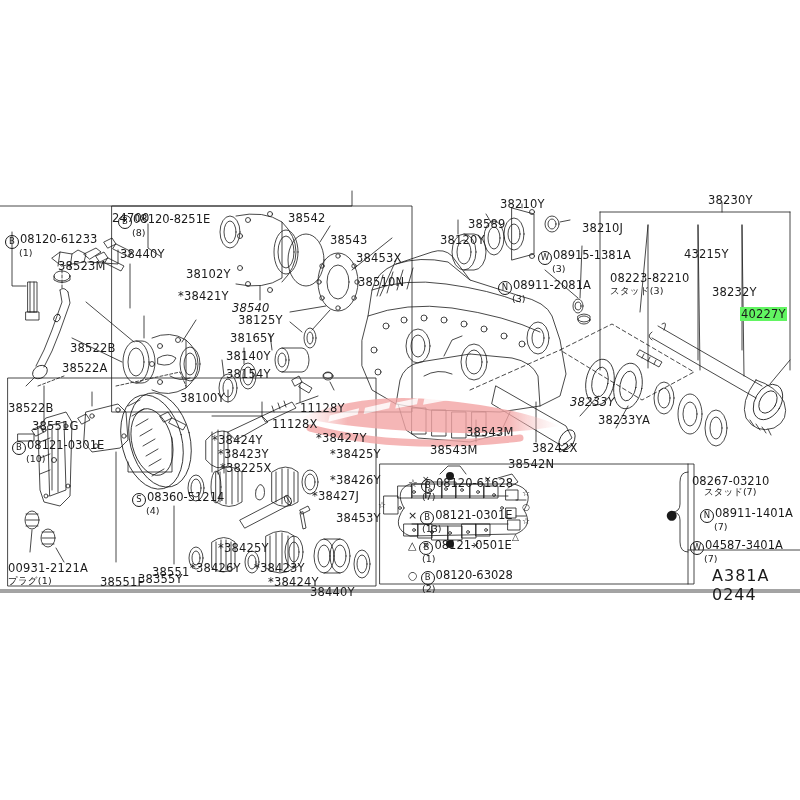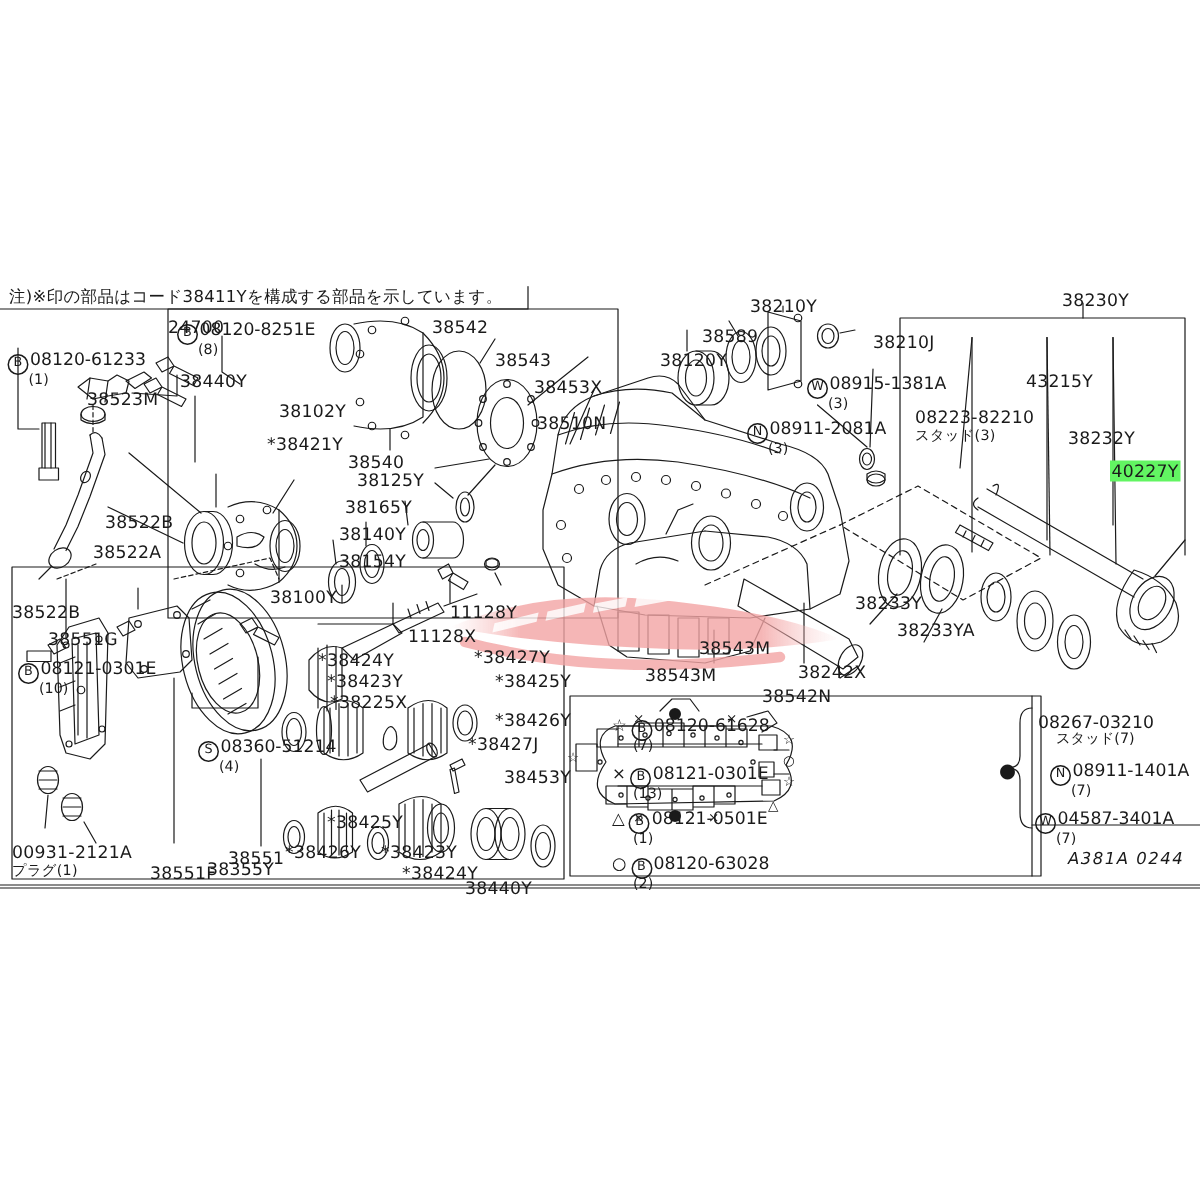--- a/index.html
+++ b/index.html
@@ -9,21 +9,21 @@
   svg.layer{position:absolute;left:0;top:0;width:800px;height:420px;overflow:visible;}
   .lbl{position:absolute;font-family:"DejaVu Sans","Liberation Sans",sans-serif;
        font-size:11.5px;color:#1a1a1a;white-space:nowrap;letter-spacing:.2px;line-height:1.05;}
   .lbl.sm{font-size:9.5px;}
   .lbl.jp{font-size:11px;font-family:"DejaVu Sans",sans-serif;}
   .hl{background:#62f562;padding:0 1px;}
   .code-row{position:absolute;white-space:nowrap;font-size:11.5px;color:#1a1a1a;}
   .qty{font-size:9.5px;display:block;margin-left:14px;margin-top:-2px;}
   .circ{display:inline-block;width:12px;height:12px;border:1px solid #1a1a1a;border-radius:50%;
         text-align:center;line-height:11px;font-size:8.5px;vertical-align:-1px;margin-right:1px;}
-  .drawno{position:absolute;font-size:11px;color:#1a1a1a;letter-spacing:1px;font-style:italic;}
+  .drawno{position:absolute;font-size:16px;color:#1a1a1a;letter-spacing:1px;}
   .sym{font-size:11px;margin-right:3px;}
 </style>
 </head>
 <body>
 
 <div id="sheet">
   <div id="canvas">
 
     <svg class="layer" viewBox="0 0 800 420">
       <defs>
@@ -378,21 +378,20 @@
         <g fill="#ffffff" opacity="0.85" transform="rotate(-6 420 224)">
           <path d="M330 216 l30 -4 l-2 6 l-30 4 z"></path>
           <path d="M366 212 l26 -3 l-2 6 l-26 3 z"></path>
           <path d="M398 210 l22 -2 l-2 6 l-22 2 z"></path>
           <path d="M426 209 l26 -2 l-2 6 l-26 2 z"></path>
           <path d="M458 209 l24 0 l-1 6 l-24 0 z"></path>
         </g>
       </g>
     </svg>
 
-    <div class="lbl jp" style="left:6px;  top:2px;">注)※印の部品はコード38411Yを構成する部品を示しています。</div>
 
     <div class="lbl" style="left:112px;top:22px;">24700</div>
     <div class="code-row" style="left:5px; top:42px;">
       <span class="circ">B</span><span>08120-61233</span>
       <span class="qty">(1)</span>
     </div>
     <div class="lbl" style="left:58px; top:70px;">38523M</div>
     <div class="lbl" style="left:70px; top:152px;">38522B</div>
     <div class="lbl" style="left:62px; top:172px;">38522A</div>
     <div class="lbl" style="left:8px;  top:212px;">38522B</div>
@@ -412,21 +411,21 @@
     <div class="lbl" style="left:8px;  top:372px;">00931-2121A</div>
     <div class="lbl sm" style="left:8px;top:386px;">プラグ(1)</div>
 
     <div class="code-row" style="left:118px;top:22px;">
       <span class="circ">B</span><span>08120-8251E</span>
       <span class="qty">(8)</span>
     </div>
     <div class="lbl" style="left:120px;top:58px;">38440Y</div>
     <div class="lbl" style="left:186px;top:78px;">38102Y</div>
     <div class="lbl" style="left:178px;top:100px;">*38421Y</div>
-    <div class="lbl" style="left:232px;top:112px;">38540</div>
+    <div class="lbl" style="left:232px;top:112px;font-style:italic;">38540</div>
 
     <div class="lbl" style="left:288px;top:22px;">38542</div>
     <div class="lbl" style="left:330px;top:44px;">38543</div>
     <div class="lbl" style="left:356px;top:62px;">38453X</div>
     <div class="lbl" style="left:358px;top:86px;">38510N</div>
 
     <div class="lbl" style="left:238px;top:124px;text-align:center;">38125Y</div>
     <div class="lbl" style="left:230px;top:142px;">38165Y</div>
     <div class="lbl" style="left:226px;top:160px;">38140Y</div>
     <div class="lbl" style="left:226px;top:178px;">38154Y</div>
@@ -463,21 +462,21 @@
       <span class="qty">(3)</span>
     </div>
     <div class="lbl" style="left:610px;top:82px;">08223-82210</div>
     <div class="lbl sm" style="left:610px;top:96px;">スタッド(3)</div>
 
     <div class="lbl" style="left:708px;top:4px;">38230Y</div>
     <div class="lbl" style="left:684px;top:58px;">43215Y</div>
     <div class="lbl" style="left:712px;top:96px;">38232Y</div>
     <div class="lbl" style="left:740px;top:118px;"><span class="hl">40227Y</span></div>
 
-    <div class="lbl" style="left:570px;top:206px;">38233Y</div>
+    <div class="lbl" style="left:570px;top:206px;font-style:italic;">38233Y</div>
     <div class="lbl" style="left:598px;top:224px;">38233YA</div>
 
     <div class="lbl" style="left:466px;top:236px;">38543M</div>
     <div class="lbl" style="left:430px;top:254px;">38543M</div>
     <div class="lbl" style="left:508px;top:252px;margin-left:24px;">38242X</div>
     <div class="lbl" style="left:508px;top:268px;">38542N</div>
 
     <div id="legend-left">
         <div class="code-row" style="left: 408px; top: 286px;"><span class="sym">☆</span><span class="circ">B</span><span>08120-61628</span><span class="qty">(7)</span></div>
         <div class="code-row" style="left: 408px; top: 318px;"><span class="sym">×</span><span class="circ">B</span><span>08121-0301E</span><span class="qty">(13)</span></div>

